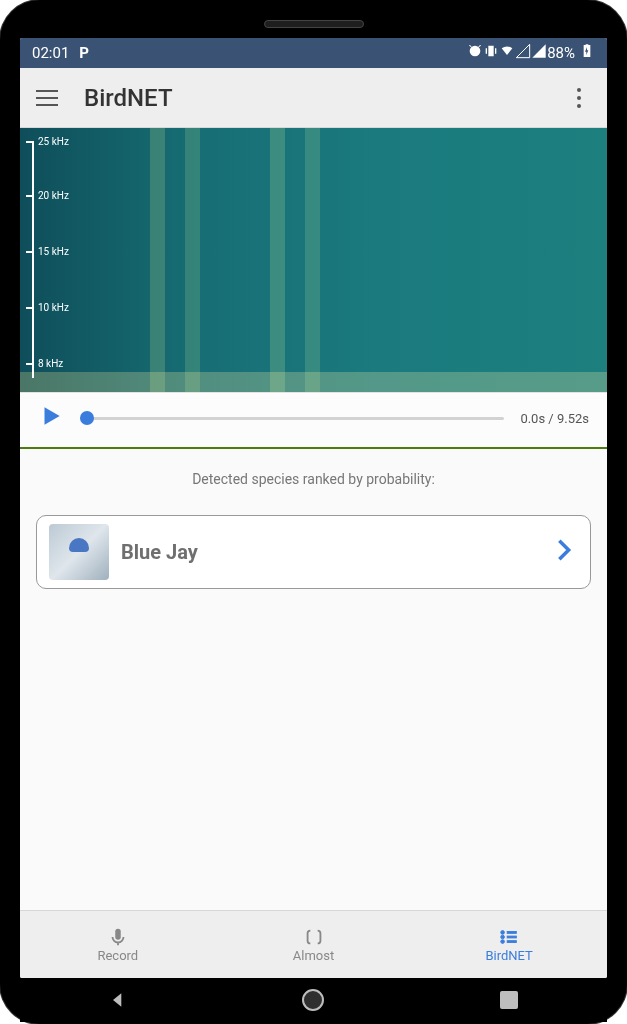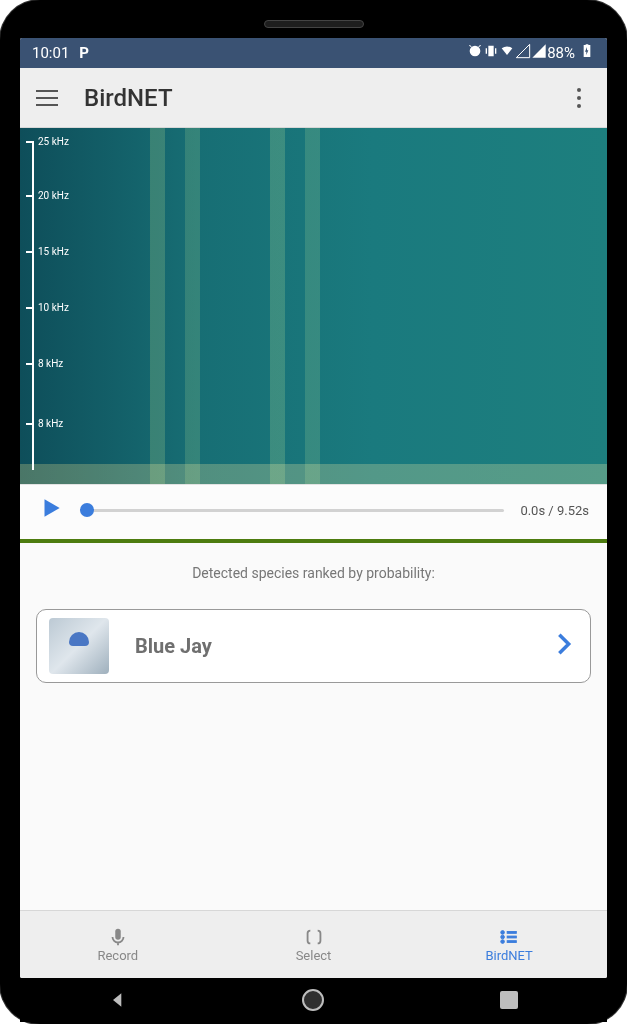--- a/index.html
+++ b/index.html
@@ -64,21 +64,21 @@
     font-size: 24px;
     font-weight: 500;
     color: #333;
   }
   .ham { width:24px; display:flex; flex-direction:column; gap:5px;}
   .ham span { height:2px; background:#555; width:22px; }
   .more-dots { margin-left:auto; width:24px; display:flex; flex-direction:column; align-items:center; gap:4px;}
   .more-dots span { width:4px; height:4px; border-radius:50%; background:#555;}
   
   .spectro {
-    height: 356px;
+    height: 264px;
     position: relative;
     background: linear-gradient(to right,
         #0e4e5a 0%, #176e74 30%, #1a7a7e 60%, #1d7f7e 100%);
     overflow:hidden;
   }
   .spectro::after{
     content:"";
     position:absolute; inset:0;
     background:
       
@@ -98,41 +98,41 @@
   }
   .axis { position:absolute; left:6px; top:6px; bottom:6px; width:60px; color:#fff; font-size:10px; z-index:2;}
   .axis-line { position:absolute; left:6px; top:8px; bottom:8px; width:2px; background:#fff;}
   .tick { position:absolute; left:0; display:flex; align-items:center; gap:4px;}
   .tick::before{content:""; width:8px; height:2px; background:#fff;}
   .tick span { white-space:nowrap; }
   
   .player {
     background:#fcfcfc;
     border-top:1px solid #e3e3e3;
-    border-bottom:4px solid #4d7c0f;
+    border-bottom:2px solid #4d7c0f;
     padding: 10px 18px 14px;
     display:flex;
     align-items:center;
     gap:16px;
   }
   .play-btn svg{ width:26px; height:26px; fill:#3b7ddd;}
   .track { flex:1; position:relative; height:16px; display:flex; align-items:center;}
   .track-line { flex:1; height:3px; background:#d2d2d2; border-radius:2px;}
   .thumb { position:absolute; left:0; width:14px; height:14px; border-radius:50%; background:#3b7ddd;}
   .time { font-size:13px; color:#555; white-space:nowrap;}
   
   .results { flex:1; background:#fafafa; padding:14px 16px; overflow:auto;}
   .results-header { text-align:center; font-size:14px; color:#777; margin:8px 0 28px;}
   .species-card {
     border:1px solid #999;
     border-radius:10px;
     padding:8px 12px;
     display:flex;
     align-items:center;
-    gap:26px;
+    gap:12px;
     background:#fff;
   }
   .bird-thumb {
     width:60px; height:56px; border-radius:4px;
     background: linear-gradient(135deg,#bcc9d4 0,#dfe6ec 50%,#9fb0bd 100%);
     position:relative; overflow:hidden;
   }
   .bird-thumb::after{
     content:""; position:absolute; left:20px; top:14px;
     width:20px; height:14px;
@@ -169,21 +169,21 @@
 </head>
 <body>
 
 <div class="device">
   <div class="speaker"></div>
 
   <div class="screen">
 
     <div class="status-bar">
       <div class="status-left">
-        <span>10:01</span>
+        <span>02:01</span>
         <span style="font-weight:700;">P</span>
       </div>
       <div class="status-right">
         <span>
           <svg viewBox="0 0 24 24">
               <path d="M12 4a8 8 0 108 8 8 8 0 00-8-8zm1 8V7h-2v6h5v-2zM4 3l3 2-1 1-3-2zM20 3l-3 2 1 1 3-2z"></path>
             </svg>
         </span>
         <span>
           <svg viewBox="0 0 24 24">
@@ -288,21 +288,21 @@
         <svg viewBox="0 0 24 24">
             <rect x="9" y="3" width="6" height="12" rx="3" fill="#888"></rect>
             <path d="M6 12a6 6 0 0012 0M12 18v3" stroke="#888" stroke-width="2" fill="none"></path>
           </svg>
         <span>Record</span>
       </div>
       <div class="tab">
         <svg viewBox="0 0 24 24">
             <path d="M8 5a3 3 0 00-3 3v8a3 3 0 003 3M16 5a3 3 0 013 3v8a3 3 0 01-3 3" stroke="#888" stroke-width="2" fill="none"></path>
           </svg>
-        <span>Select</span>
+        <span>Almost</span>
       </div>
       <div class="tab active">
         <svg viewBox="0 0 24 24">
             <circle cx="5" cy="7" r="2" fill="#3b7ddd"></circle>
             <circle cx="5" cy="12" r="2" fill="#3b7ddd"></circle>
             <circle cx="5" cy="17" r="2" fill="#3b7ddd"></circle>
             <rect x="10" y="6" width="10" height="2" fill="#3b7ddd"></rect>
             <rect x="10" y="11" width="10" height="2" fill="#3b7ddd"></rect>
             <rect x="10" y="16" width="10" height="2" fill="#3b7ddd"></rect>
           </svg>

